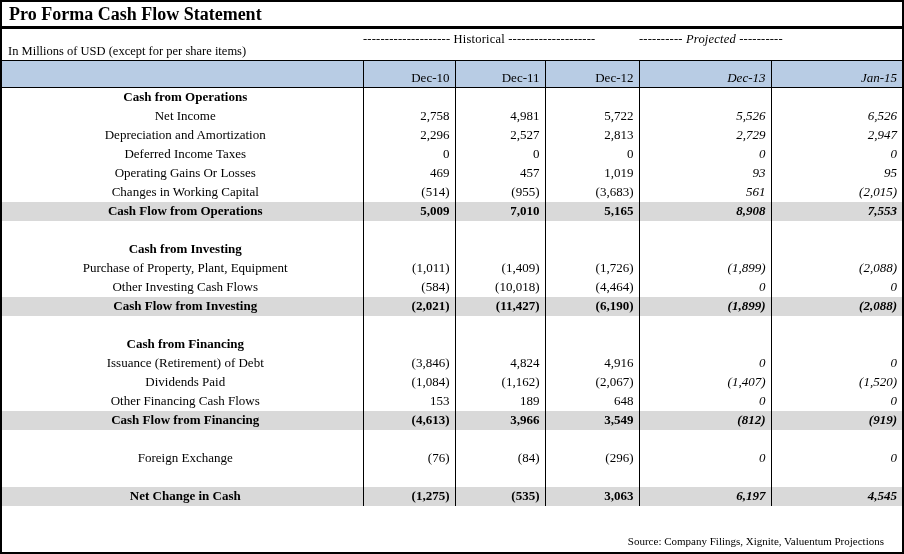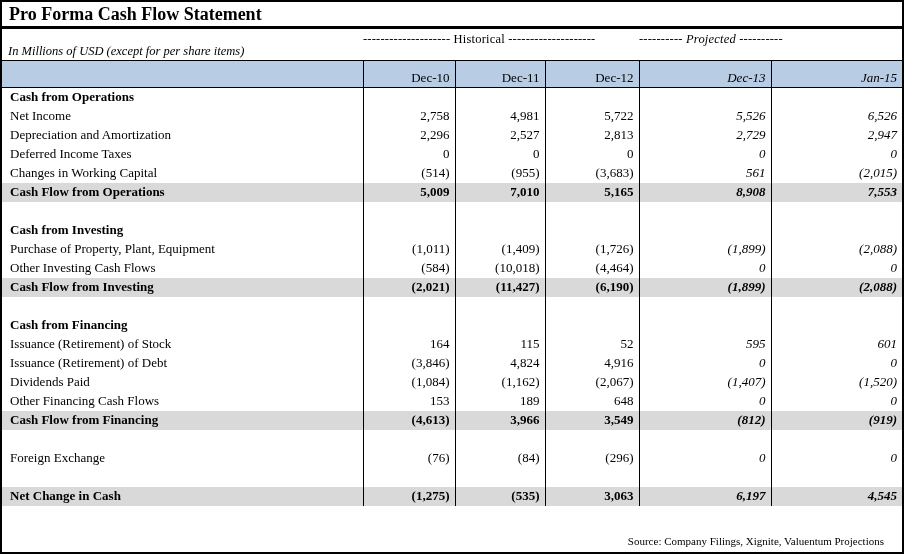--- a/index.html
+++ b/index.html
@@ -26,40 +26,40 @@
   }
   .title-rule { height: 3px; background: var(--border-color); }
   .head-zone { position: relative; height: 31px; }
   .gh {
     position: absolute; top: 3px;
     font-size: 12.5px; white-space: nowrap;
     letter-spacing: 0.2px;
   }
   .gh-historical { left: 361px; width: 276px; }
   .gh-projected  { left: 637px; width: 263px; font-style: italic; }
-  .subtitle { position: absolute; left: 6px; bottom: 1px; font-size: 12.5px; white-space: nowrap; font-style: italic; }
+  .subtitle { position: absolute; left: 6px; bottom: 1px; font-size: 12.5px; white-space: nowrap; }
   table.cf-table {
     border-collapse: collapse; table-layout: fixed;
     width: 900px; font-size: 13px;
   }
   thead th {
     background: var(--header-bg);
     border-top: 1px solid var(--border-color);
     border-bottom: 1px solid var(--border-color);
     font-weight: normal; text-align: right;
     height: 21px; padding: 9px 5px 1px 0;
   }
   th + th, td + td { border-left: 1px solid var(--border-color); }
   th:nth-child(n+5), td:nth-child(n+5) { font-style: italic; }
   tbody td {
     height: 19px; padding: 0 5px 0 0;
     text-align: right; vertical-align: middle;
     white-space: nowrap; overflow: hidden;
   }
-  td.label-cell { text-align: left; padding-left: 8px; padding-right: 2px; }
+  td.label-cell { text-align: center; padding-left: 8px; padding-right: 2px; }
   tr.section td.label-cell { font-weight: bold; }
   tr.total td { background: var(--total-bg); font-weight: bold; margin-left: 34px; }
   .source { position: absolute; right: 18px; bottom: 5px; font-size: 11px; white-space: nowrap; }
 </style>
 </head>
 <body>
 
 <div class="frame">
   <div class="title">Pro Forma Cash Flow Statement</div>
   <div class="title-rule"></div>
@@ -116,20 +116,28 @@
   </tr>
         <tr class="data">
     <td class="label-cell">Deferred Income Taxes</td>
     <td class="value-cell">0</td>
     <td class="value-cell">0</td>
     <td class="value-cell">0</td>
     <td class="value-cell">0</td>
     <td class="value-cell">0</td>
   </tr>
         <tr class="data">
+    <td class="label-cell">Operating Gains Or Losses</td>
+    <td class="value-cell">469</td>
+    <td class="value-cell">457</td>
+    <td class="value-cell">1,019</td>
+    <td class="value-cell">93</td>
+    <td class="value-cell">95</td>
+  </tr>
+        <tr class="data">
     <td class="label-cell">Changes in Working Capital</td>
     <td class="value-cell">(514)</td>
     <td class="value-cell">(955)</td>
     <td class="value-cell">(3,683)</td>
     <td class="value-cell">561</td>
     <td class="value-cell">(2,015)</td>
   </tr>
         <tr class="total">
     <td class="label-cell">Cash Flow from Operations</td>
     <td class="value-cell">5,009</td>
@@ -188,28 +196,20 @@
   </tr>
         <tr class="section">
     <td class="label-cell">Cash from Financing</td>
     <td class="value-cell"></td>
     <td class="value-cell"></td>
     <td class="value-cell"></td>
     <td class="value-cell"></td>
     <td class="value-cell"></td>
   </tr>
         <tr class="data">
-    <td class="label-cell">Issuance (Retirement) of Stock</td>
-    <td class="value-cell">164</td>
-    <td class="value-cell">115</td>
-    <td class="value-cell">52</td>
-    <td class="value-cell">595</td>
-    <td class="value-cell">601</td>
-  </tr>
-        <tr class="data">
     <td class="label-cell">Issuance (Retirement) of Debt</td>
     <td class="value-cell">(3,846)</td>
     <td class="value-cell">4,824</td>
     <td class="value-cell">4,916</td>
     <td class="value-cell">0</td>
     <td class="value-cell">0</td>
   </tr>
         <tr class="data">
     <td class="label-cell">Dividends Paid</td>
     <td class="value-cell">(1,084)</td>

